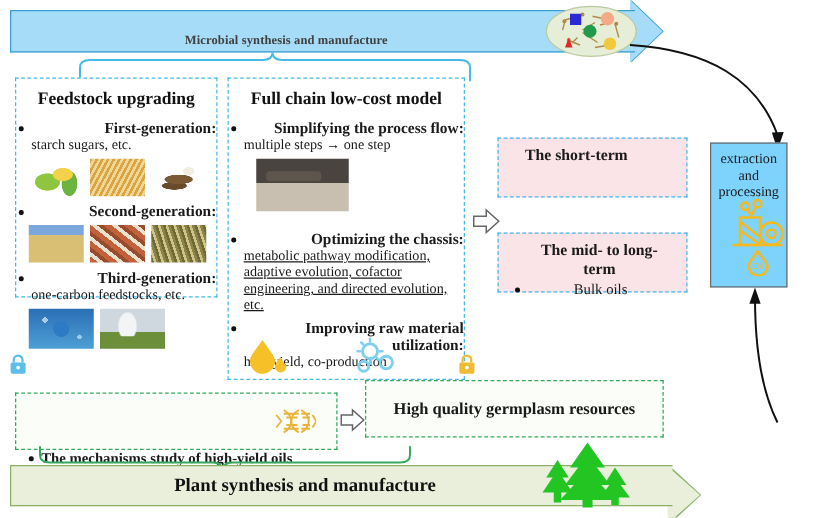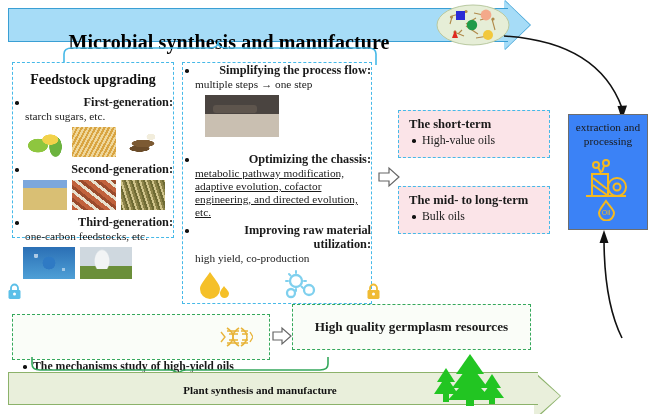--- a/index.html
+++ b/index.html
@@ -4,23 +4,23 @@
 <style>
   html,body{margin:0;padding:0;background:#ffffff;}
   body{width:650px;height:414px;position:relative;overflow:hidden;
        font-family:"Liberation Serif","DejaVu Serif",serif;color:#1a1a1a;}
   .abs{position:absolute;}
 
   
   #top-banner{left:8px;top:8px;width:500px;height:34px;
       background:#a6dcf7;border-top:1.5px solid #3a9fd4;border-bottom:1.5px solid #3a9fd4;
       border-left:1.5px solid #3a9fd4;box-sizing:border-box;}
-  #top-banner-title{position:absolute;left:0;top:16px;width:440px;height:34px;
+  #top-banner-title{position:absolute;left:0;top:6px;width:440px;height:34px;
       display:flex;align-items:center;justify-content:center;
-      font-weight:bold;font-size:20px;letter-spacing:.1px;color:#000000;}
+      font-weight:bold;font-size:10px;letter-spacing:.1px;color:#404040;}
   #top-arrow-head{left:505px;top:0px;width:0;height:0;
       border-top:25px solid transparent;border-bottom:25px solid transparent;
       border-left:26px solid #a6dcf7;}
   #top-arrow-head-ol{left:505px;top:0px;width:0;height:0;
       border-top:25px solid transparent;border-bottom:25px solid transparent;
       border-left:26px solid #3a9fd4;}
   
   #network-icon{left:436px;top:4px;width:74px;height:42px;}
 
   
@@ -88,29 +88,29 @@
   
   #drop-gear-row{left:196px;top:270px;width:160px;height:30px;}
 
   
   #mid-arrow{left:378px;top:166px;width:22px;height:22px;}
 
   
   .pinkbox{border:1.5px dashed #46b9e8;background:#fbe4e8;box-sizing:border-box;
       padding:6px 10px 7px 10px;}
   #short-term-box{left:398px;top:110px;width:152px;height:48px;}
-  #long-term-box{left:398px;top:186px;width:152px;height:48px;}
-  .pinktitle{font-weight:bold;font-size:12.6px;line-height:15px;}
+  #long-term-box{left:398px;top:186px;width:152px;height:48px;text-align:center;}
+  .pinktitle{font-weight:bold;font-size:12.6px;line-height:15px;margin-left:11px;}
   .pinkitem{position:relative;padding-left:13px;font-size:11.8px;line-height:15px;margin-top:1px;}
   .pinkitem:before{content:"";position:absolute;left:3px;top:6px;width:3.5px;height:3.5px;
       background:#111;border-radius:50%;}
 
   
-  #extraction-box{left:568px;top:114px;width:80px;height:116px;
-      border:1.2px solid #6d6d6d;background:#3b82f6;box-sizing:border-box;}
+  #extraction-box{left:568px;top:114px;width:62px;height:116px;
+      border:1.2px solid #6d6d6d;background:#7dd3fc;box-sizing:border-box;}
   #extraction-label{font-size:11.3px;line-height:13.5px;text-align:center;padding:6px 3px 0 3px;}
   #extraction-icon{position:absolute;left:11px;top:44px;width:52px;height:62px;}
 
   
   .greenbox{border:1.6px dashed #35a85c;background:#fafdf8;box-sizing:border-box;}
   #mechanism-box{left:12px;top:314px;width:258px;height:46px;}
   #germplasm-box{left:292px;top:304px;width:239px;height:46px;}
   .gitem{position:relative;padding-left:14px;font-size:11.8px;font-weight:bold;line-height:15px;}
   .gitem:before{content:"";position:absolute;left:4px;top:6px;width:3.5px;height:3.5px;
       background:#111;border-radius:50%;}
@@ -119,23 +119,23 @@
   #dna-icon{position:absolute;right:16px;top:11px;width:36px;height:22px;}
   #bottom-arrow-small{left:272px;top:326px;width:20px;height:20px;}
 
   
   #brace-bottom{left:30px;top:356px;width:300px;height:22px;}
 
   
   #bottom-banner{left:8px;top:372px;width:530px;height:33px;
       background:#e9efdb;border-top:1.5px solid #8cb26a;border-bottom:1.5px solid #8cb26a;
       border-left:1.5px solid #8cb26a;box-sizing:border-box;}
-  #bottom-banner-title{position:absolute;left:16px;top:0;width:470px;height:33px;
+  #bottom-banner-title{position:absolute;left:0;top:0;width:470px;height:33px;
       display:flex;align-items:center;justify-content:center;
-      font-weight:bold;font-size:11px;color:#111;}
+      font-weight:bold;font-size:15px;color:#111;}
   #bottom-arrow-head{left:535px;top:372px;width:0;height:0;
       border-top:24.5px solid transparent;border-bottom:24.5px solid transparent;
       border-left:26px solid #e9efdb;}
   #trees-icon{left:430px;top:352px;width:78px;height:56px;}
 
   
   #curve-right{left:498px;top:30px;width:152px;height:92px;}
   #curve-bottom-right{left:540px;top:230px;width:110px;height:112px;}
 </style>
 </head>
@@ -207,20 +207,21 @@
   </div>
 </div>
 
 <svg class="abs lock" style="left:7px;top:283px;" viewBox="0 0 15 17">
   <path d="M4 7 V5 a3.5 3.5 0 0 1 7 0 V7" fill="none" stroke="#5bbfe8" stroke-width="1.8"></path>
   <rect x="1.5" y="7" width="12" height="9" rx="1.4" fill="#5bbfe8"></rect>
   <circle cx="7.5" cy="11" r="1.5" fill="#ffffff"></circle>
 </svg>
 
 <div class="abs dashpanel" id="fullchain-panel">
+  <div class="panel-title">Full chain low-cost model</div>
 
   <div class="bitem">
     <div class="bhead">Simplifying the process flow:</div>
   </div>
   <div class="bsub">multiple steps → one step</div>
   <div class="imgrow" style="padding-left:22px;">
     <div class="ph ph-fermenter" style="width:74px;height:42px;position:relative;"></div>
   </div>
 
   <div class="bitem" style="margin-top:15px;">
@@ -254,21 +255,20 @@
   <rect x="1.5" y="7" width="12" height="9" rx="1.4" fill="#f0bb33"></rect>
   <circle cx="7.5" cy="11" r="1.5" fill="#ffffff"></circle>
 </svg>
 
 <svg class="abs" id="mid-arrow" viewBox="0 0 22 22">
   <polygon points="1,7 11,7 11,2 21,11 11,20 11,15 1,15" fill="#ffffff" stroke="#666" stroke-width="1.2"></polygon>
 </svg>
 
 <div class="abs pinkbox" id="short-term-box">
   <div class="pinktitle">The short-term</div>
-  <div class="pinkitem">High-value oils</div>
 </div>
 <div class="abs pinkbox" id="long-term-box">
   <div class="pinktitle">The mid- to long-term</div>
   <div class="pinkitem">Bulk oils</div>
 </div>
 
 <div class="abs" id="extraction-box">
   <div id="extraction-label">extraction and processing</div>
   <svg id="extraction-icon" viewBox="0 0 52 62">
     <g fill="none" stroke="#f5b91f" stroke-width="2">

